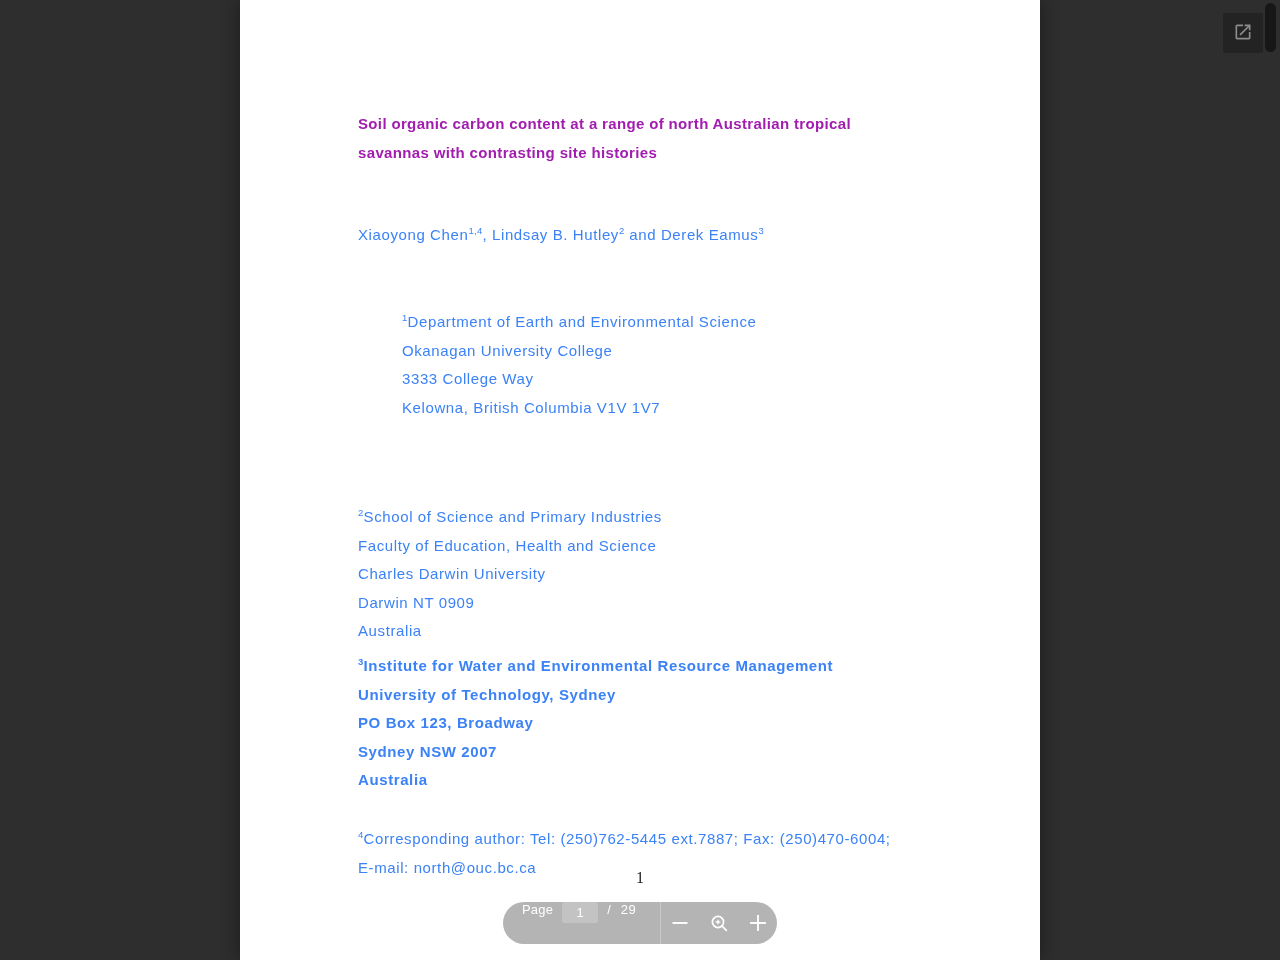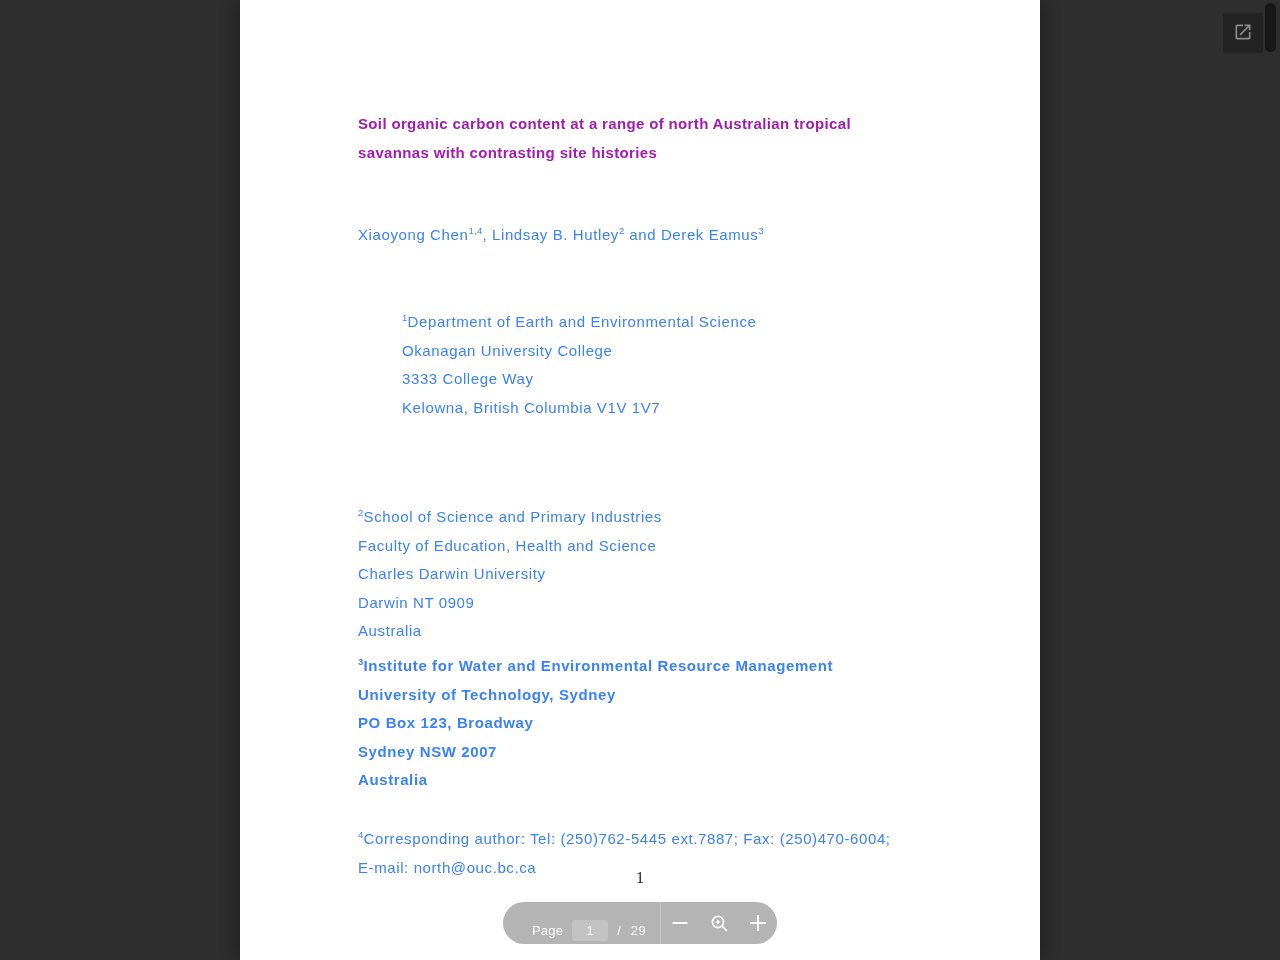--- a/index.html
+++ b/index.html
@@ -62,22 +62,22 @@
     position: absolute;
     left: 503px; top: 902px;
     width: 274px; height: 42px;
     background: #b4b4b4;
     border-radius: 21px;
     color: #ffffff;
     font-size: 13px;
   }
   .pg-section {
     position: absolute;
-    left: 12px; top: 0; height: 56px;
-    display: flex; align-items: center;
+    left: 2px; top: 0; height: 56px;
+    display: flex; 
     padding-left: 17px;
   }
   .page-label { letter-spacing: 0.2px; }
   .page-input {
     width: 36px; height: 21px;
     margin-left: 9px;
     background: #c3c3c3;
     border: none; outline: none;
     border-radius: 2px;
     text-align: center;

